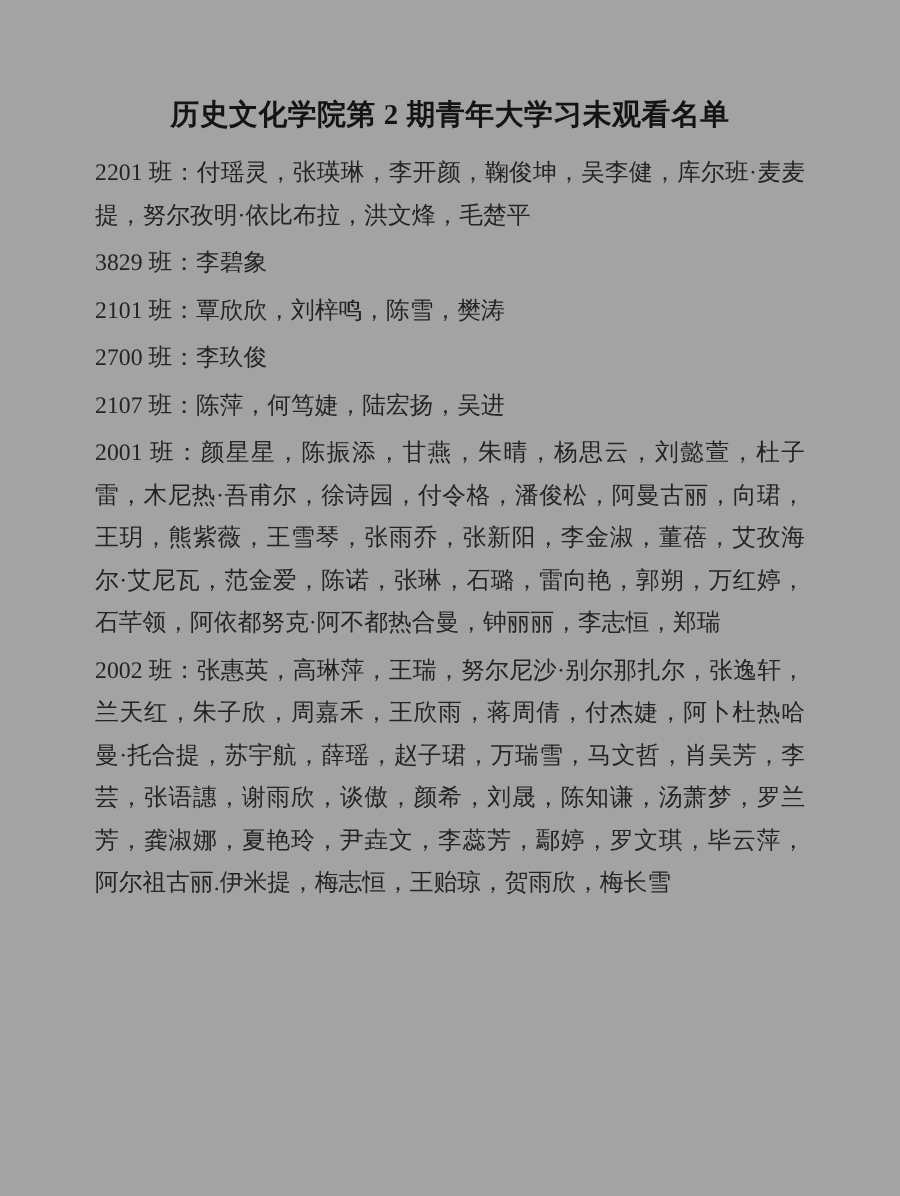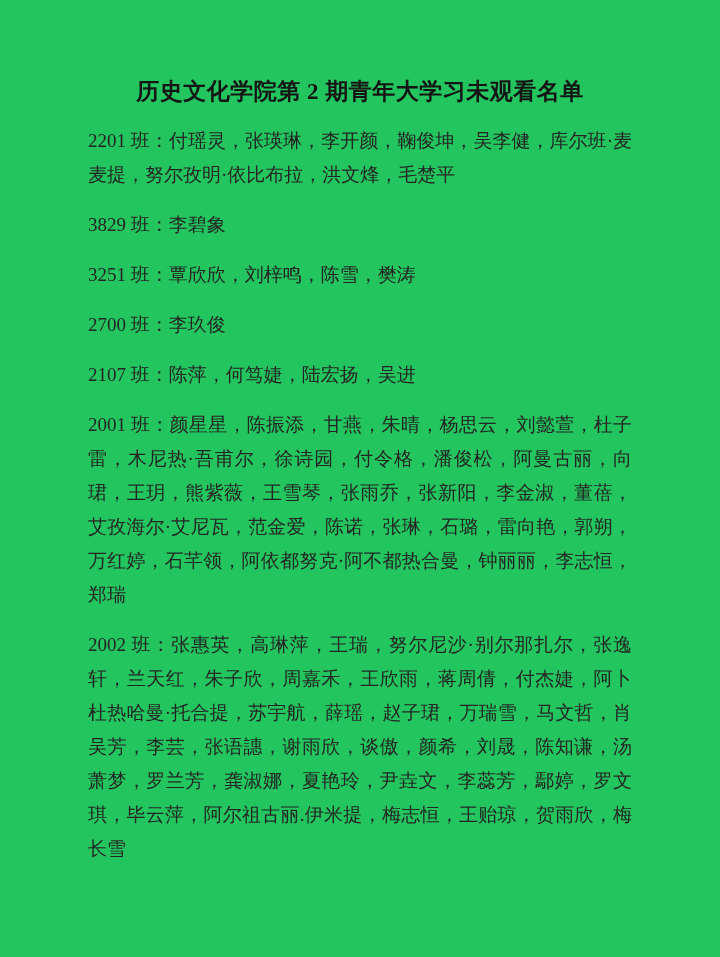--- a/index.html
+++ b/index.html
@@ -9,61 +9,61 @@
   }
   body {
     width: 720px;
     height: 957px;
     overflow: hidden;
     font-family: "Liberation Serif", "DejaVu Serif", serif;
   }
   .page {
     width: 720px;
     height: 957px;
-    background: #22c55e;
+    background: #a3a3a3;
     box-sizing: border-box;
   }
   .doc {
     box-sizing: border-box;
     padding: 76px 72px 0 72px;
   }
   .doc-title {
     font-size: 23px;
     line-height: 32px;
     font-weight: bold;
     text-align: center;
     color: #141414;
     margin: 0 0 14px 0;
     letter-spacing: 0.5px;
   }
   .entry {
     font-size: 19px;
     line-height: 34px;
     color: #242424;
-    margin: 16px;
+    margin: 4px;
     text-align: justify;
     text-justify: inter-ideograph;
   }
   .class-label {
     white-space: nowrap;
   }
 </style>
 </head>
 <body>
 
 <div class="page">
   <div class="doc">
     <h1 class="doc-title">历史文化学院第 2 期青年大学习未观看名单</h1>
     <div id="entries">
   <p class="entry"><span class="class-label">2201 班：</span><span class="names">付瑶灵，张瑛琳，李开颜，鞠俊坤，吴李健，库尔班·麦麦提，努尔孜明·依比布拉，洪文烽，毛楚平</span></p>
 
 
   <p class="entry"><span class="class-label">3829 班：</span><span class="names">李碧象</span></p>
 
-  <p class="entry"><span class="class-label">3251 班：</span><span class="names">覃欣欣，刘梓鸣，陈雪，樊涛</span></p>
+  <p class="entry"><span class="class-label">2101 班：</span><span class="names">覃欣欣，刘梓鸣，陈雪，樊涛</span></p>
 
 
 
   <p class="entry"><span class="class-label">2700 班：</span><span class="names">李玖俊</span></p>
 
   <p class="entry"><span class="class-label">2107 班：</span><span class="names">陈萍，何笃婕，陆宏扬，吴进</span></p>
 
   <p class="entry"><span class="class-label">2001 班：</span><span class="names">颜星星，陈振添，甘燕，朱晴，杨思云，刘懿萱，杜子雷，木尼热·吾甫尔，徐诗园，付令格，潘俊松，阿曼古丽，向珺，王玥，熊紫薇，王雪琴，张雨乔，张新阳，李金淑，董蓓，艾孜海尔·艾尼瓦，范金爱，陈诺，张琳，石璐，雷向艳，郭朔，万红婷，石芊领，阿依都努克·阿不都热合曼，钟丽丽，李志恒，郑瑞</span></p>
 
   <p class="entry"><span class="class-label">2002 班：</span><span class="names">张惠英，高琳萍，王瑞，努尔尼沙·别尔那扎尔，张逸轩，兰天红，朱子欣，周嘉禾，王欣雨，蒋周倩，付杰婕，阿卜杜热哈曼·托合提，苏宇航，薛瑶，赵子珺，万瑞雪，马文哲，肖吴芳，李芸，张语譓，谢雨欣，谈傲，颜希，刘晟，陈知谦，汤萧梦，罗兰芳，龚淑娜，夏艳玲，尹垚文，李蕊芳，鄢婷，罗文琪，毕云萍，阿尔祖古丽.伊米提，梅志恒，王贻琼，贺雨欣，梅长雪</span></p>

